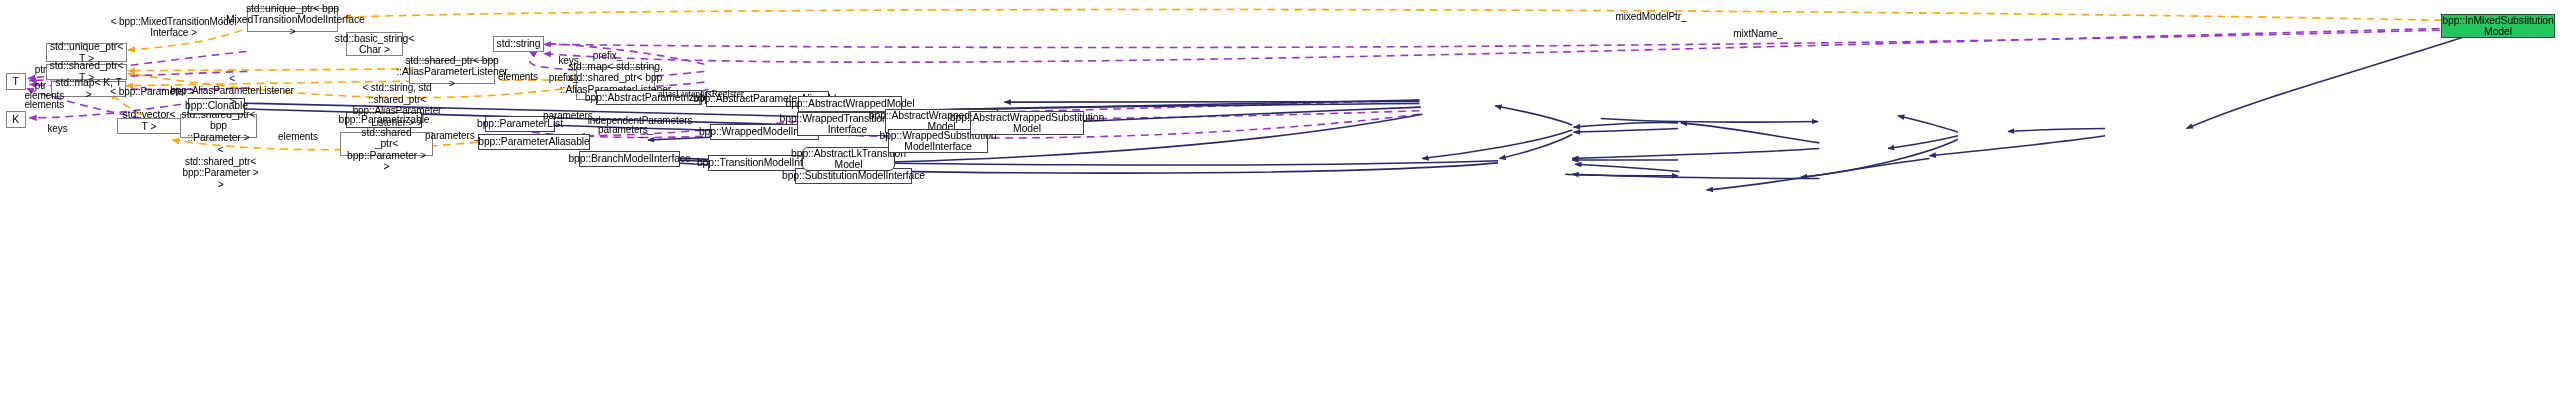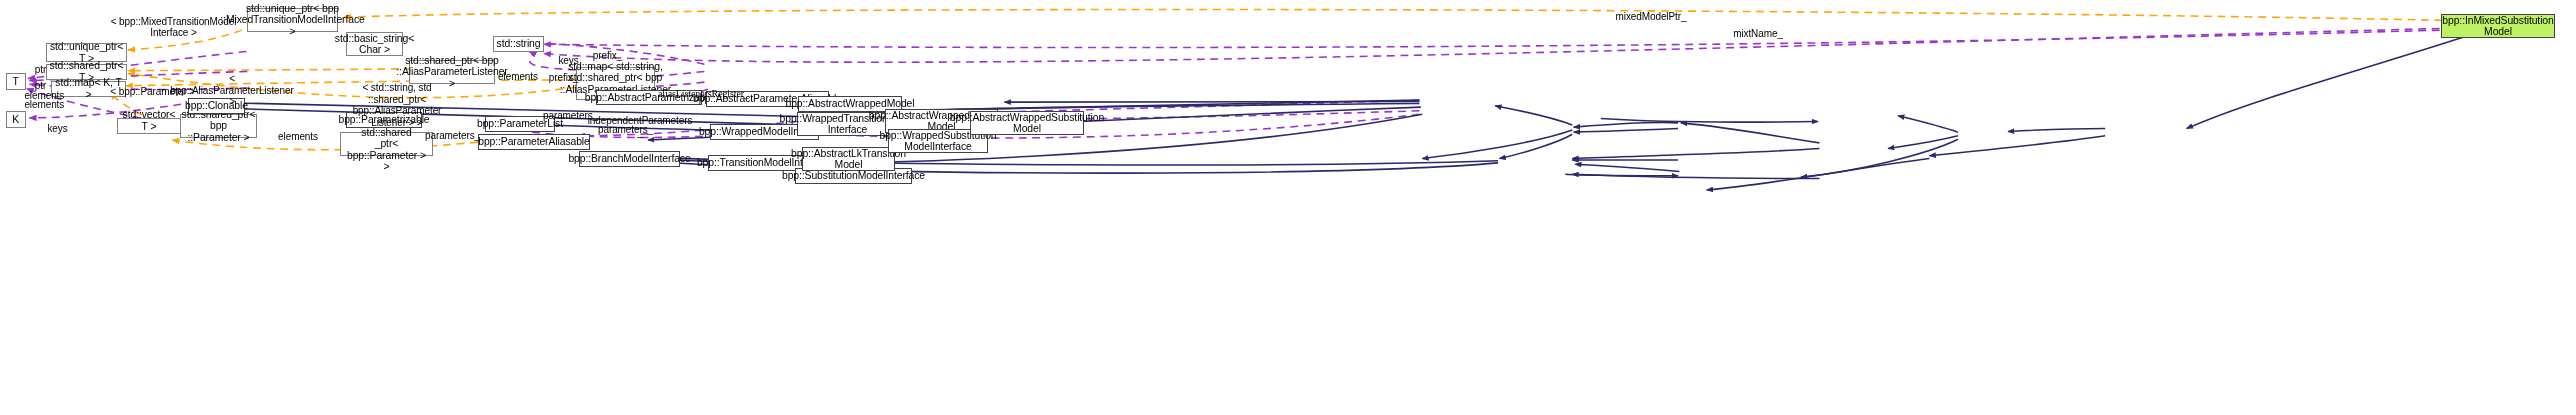--- a/index.html
+++ b/index.html
@@ -36,21 +36,21 @@
     justify-content: center;
     text-align: center;
     padding: 0.7px 2.9px;
     white-space: pre-line;
     letter-spacing: -0.1px;
   }
   .node.klass {
     border: 1px solid #404050;
   }
   .node.target {
-    background: #bef264;
+    background: #22c55e;
     border: 1px solid #404050;
   }
   .edge-label {
     position: absolute;
     font-size: 10px;
     line-height: 11.4px;
     color: #000000;
     white-space: pre-line;
     text-align: center;
     letter-spacing: -0.1px;
@@ -240,21 +240,21 @@
 
   <div class="node klass" style="left:798px; top:96px; width:104px; height:15.7px;">
     <span>bpp::AbstractWrappedModel</span>
   </div>
 
   <div class="node klass" style="left:797px; top:112px; width:101px; height:24px;">
     <span>bpp::WrappedTransitionModel
 Interface</span>
   </div>
 
-  <div class="node klass" style="left:802px; top:147px; width:93px; height:24px;">
+  <div class="node klass" style="left:802px; top:147px; width:93px; height:24px;border-radius:6px;">
     <span>bpp::AbstractLkTransition
 Model</span>
   </div>
 
   <div class="node klass" style="left:885px; top:109px; width:113px; height:24px;">
     <span>bpp::AbstractWrappedTransition
 Model</span>
   </div>
 
   <div class="node klass" style="left:888px; top:129px; width:100px; height:24px;">
@@ -332,20 +332,24 @@
   </div>
 
   <div class="edge-label" style="left:493px; top:60px; width:50px;">
     <span>elements</span>
   </div>
 
   <div class="edge-label" style="left:650px; top:77px; width:107px;font-family:Liberation Serif, serif;">
     <span>aliasListenersRegister_</span>
   </div>
 
+  <div class="edge-label" style="left:182px; top:133px; width:77px;">
+    <span>&lt; std::shared_ptr&lt;
+bpp::Parameter &gt; &gt;</span>
+  </div>
 
   <div class="edge-label" style="left:273px; top:120px; width:50px;">
     <span>elements</span>
   </div>
 
   <div class="edge-label" style="left:425px; top:119px; width:54px;">
     <span>parameters_</span>
   </div>
 
   <div class="edge-label" style="left:543px; top:99px; width:54px;">

